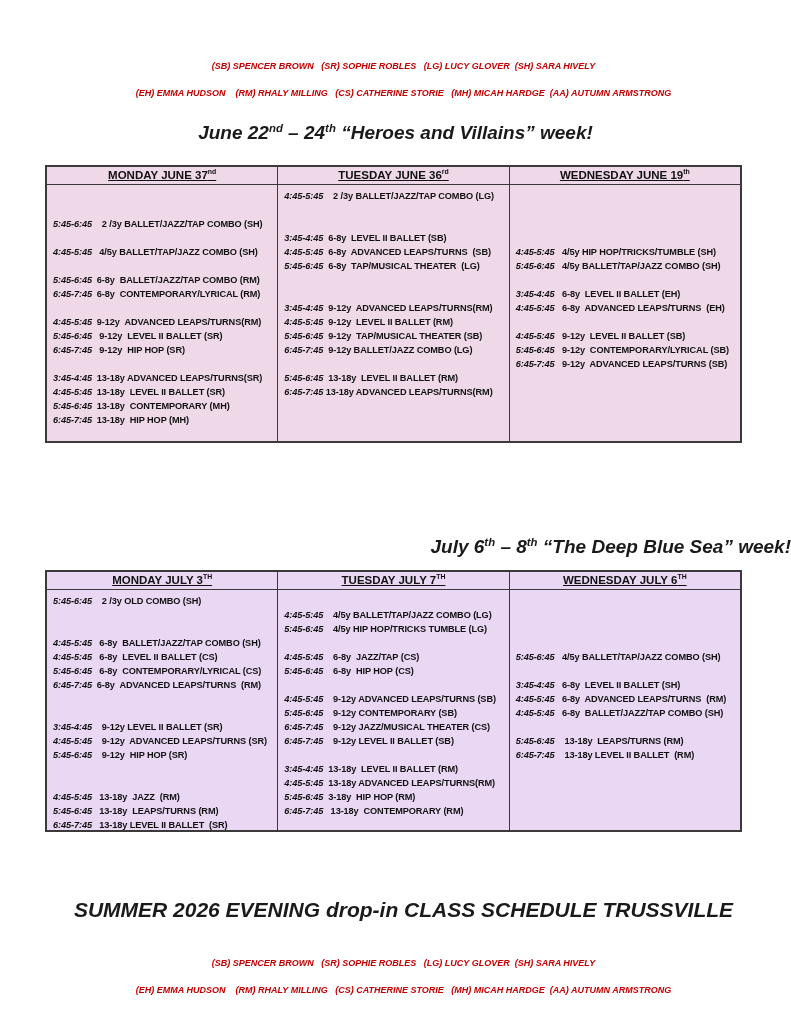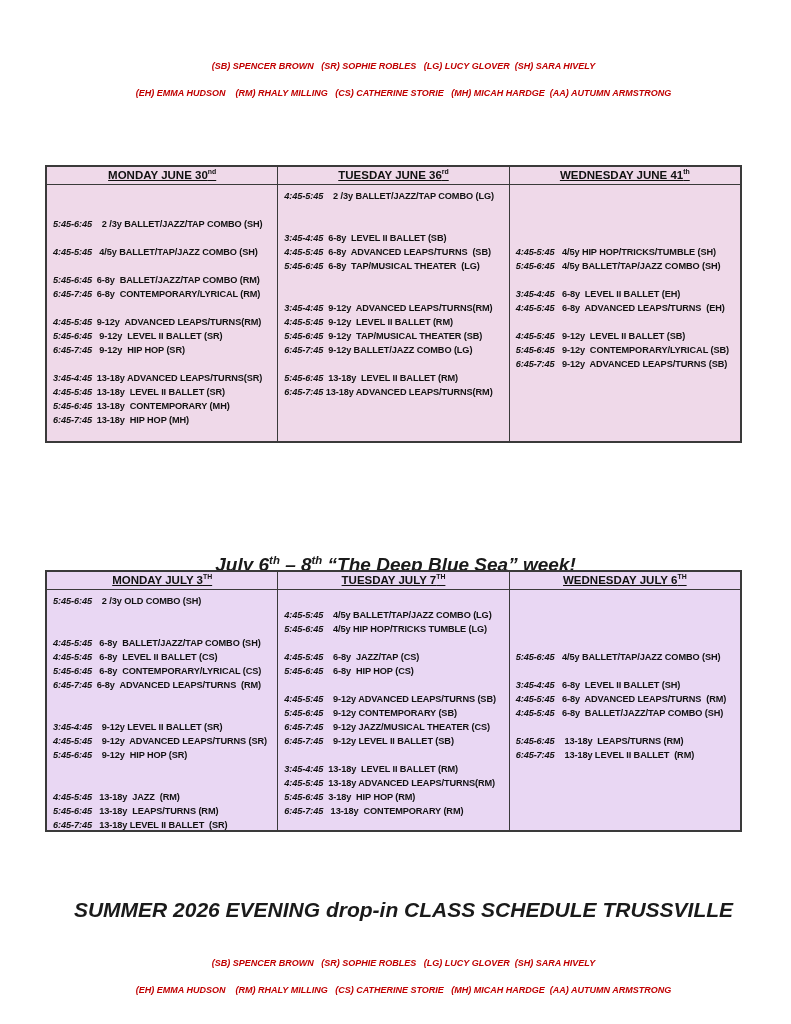--- a/index.html
+++ b/index.html
@@ -16,21 +16,21 @@
   }
   .legend .lg2 { }
   .legend-top { top:44px; }
   .legend-bottom { top:941px; }
   .week-title {
     position:absolute; left:0; width:100%; margin:0; text-align:center;
     color:#1a1a1a; font-weight:bold; font-style:italic; font-size:19px; line-height:22px;
   }
   .week-title sup, .th sup { font-size:60%; vertical-align:super; line-height:0; }
   .june-title { top:122px; }
-  .july-title { top:554px; }
+  .july-title { top:536px;text-align:right; }
   .sched-table {
     position:absolute; left:45px; width:697px;
     border:2px solid var(--table-border,#3a3a3a);
     display:flex; flex-direction:column; box-sizing:border-box;
   }
   .june-table { top:165px; height:278px; background:var(--june-table-bg,#efd9e9); }
   .july-table { top:570px; height:262px; background:var(--july-table-bg,#e9d7f3); }
   .thead { display:flex; border-bottom:1px solid var(--table-border,#3a3a3a); height:17px; flex:none; }
   .th {
     flex:1 1 0; text-align:center; font-weight:bold; font-size:11.5px; line-height:16px;
@@ -55,26 +55,27 @@
 </head>
 <body>
 
 <div class="page">
 
   <div class="legend legend-top">
     <div class="lg1">(SB) SPENCER BROWN   (SR) SOPHIE ROBLES   (LG) LUCY GLOVER  (SH) SARA HIVELY</div>
     <div class="lg2">(EH) EMMA HUDSON    (RM) RHALY MILLING   (CS) CATHERINE STORIE   (MH) MICAH HARDGE  (AA) AUTUMN ARMSTRONG</div>
   </div>
 
+  <h1 class="week-title june-title"><span>June 22</span><sup>nd</sup><span> – 24</span><sup>th</sup><span> “Heroes and Villains” week!</span></h1>
 
   <div class="sched-table june-table">
     <div class="thead">
-      <div class="th"><span class="hd"><span>MONDAY JUNE 30</span><sup>nd</sup></span></div>
+      <div class="th"><span class="hd"><span>MONDAY JUNE 37</span><sup>nd</sup></span></div>
       <div class="th"><span class="hd"><span>TUESDAY JUNE 36</span><sup>rd</sup></span></div>
-      <div class="th"><span class="hd"><span>WEDNESDAY JUNE 41</span><sup>th</sup></span></div>
+      <div class="th"><span class="hd"><span>WEDNESDAY JUNE 19</span><sup>th</sup></span></div>
     </div>
     <div class="tbody">
       <div class="col">
           <div class="sched-line">&nbsp;</div>
           <div class="sched-line">&nbsp;</div>
           <div class="sched-line"><span class="time">5:45-6:45</span>    2 /3y BALLET/JAZZ/TAP COMBO (SH)</div>
           <div class="sched-line">&nbsp;</div>
           <div class="sched-line"><span class="time">4:45-5:45</span>   4/5y BALLET/TAP/JAZZ COMBO (SH)</div>
           <div class="sched-line">&nbsp;</div>
           <div class="sched-line"><span class="time">5:45-6:45</span>  6-8y  BALLET/JAZZ/TAP COMBO (RM)</div>

